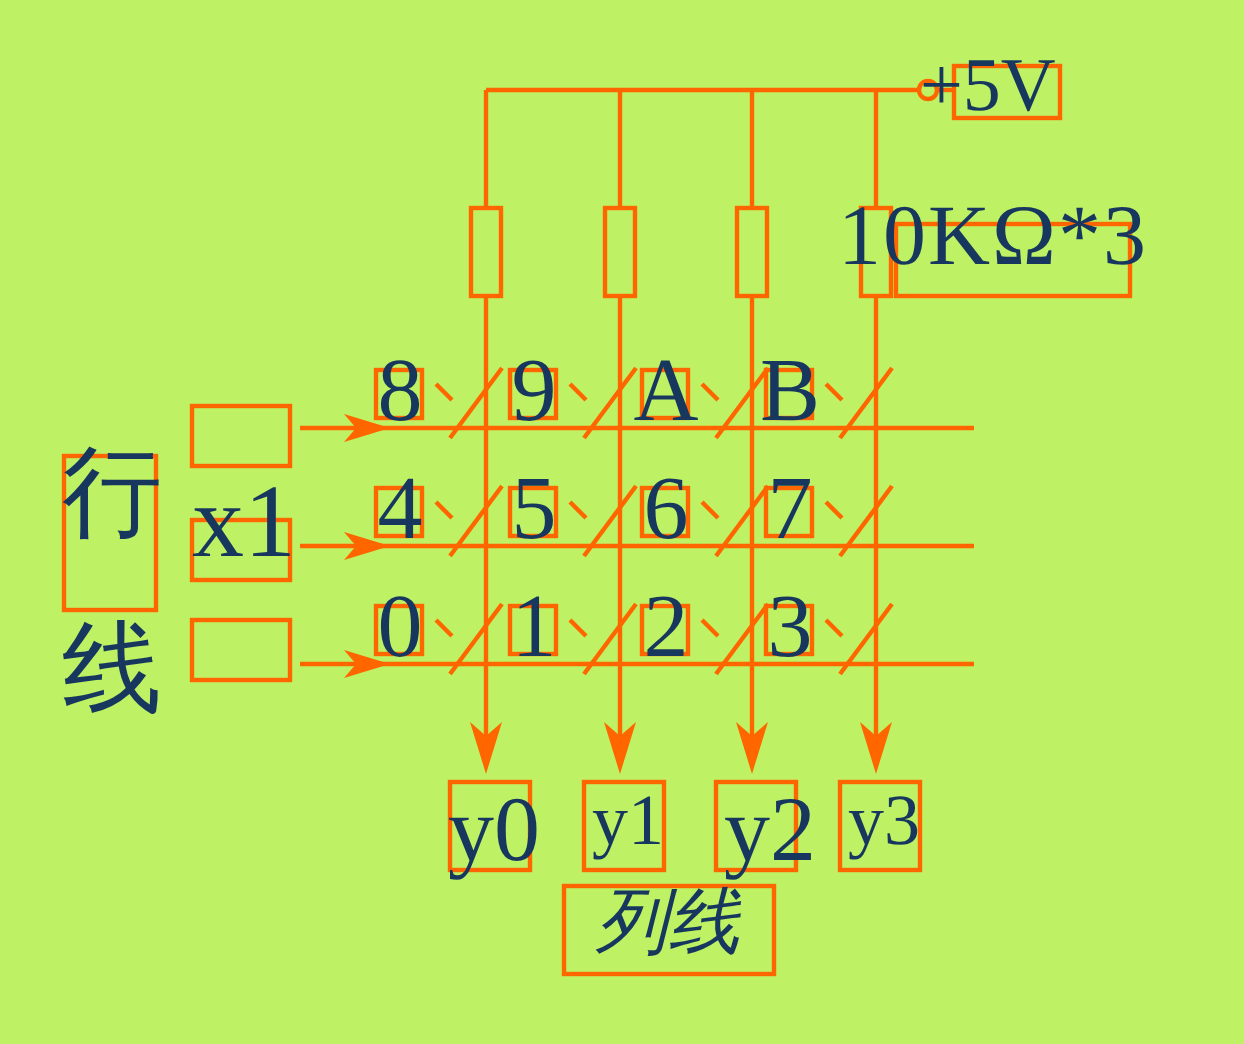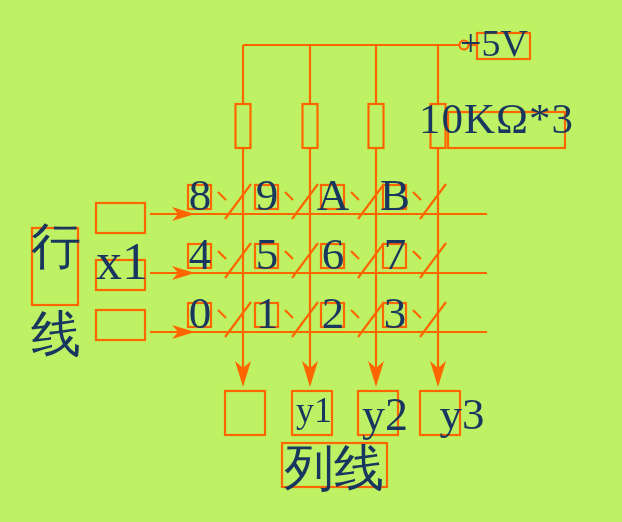--- a/index.html
+++ b/index.html
@@ -118,20 +118,21 @@
   <div class="t tc" style="left:181px;top:232px;width:38px;font-size:45px;">4</div>
   <div class="t tc" style="left:248px;top:232px;width:38px;font-size:45px;">5</div>
   <div class="t tc" style="left:314px;top:232px;width:38px;font-size:45px;">6</div>
   <div class="t tc" style="left:376px;top:232px;width:38px;font-size:45px;">7</div>
 
   <div class="t tc" style="left:181px;top:291px;width:38px;font-size:45px;">0</div>
   <div class="t tc" style="left:248px;top:291px;width:38px;font-size:45px;">1</div>
   <div class="t tc" style="left:314px;top:291px;width:38px;font-size:45px;">2</div>
   <div class="t tc" style="left:376px;top:291px;width:38px;font-size:45px;">3</div>
 
+  <div class="t tc" style="left:219px;top:392px;width:56px;font-size:46px;">y0</div>
   <div class="t tc" style="left:286px;top:392px;width:56px;font-size:36px;">y1</div>
   <div class="t tc" style="left:352px;top:392px;width:56px;font-size:46px;text-align:right;">y2</div>
-  <div class="t tc" style="left:414px;top:392px;width:56px;font-size:45px;margin-left:20px;">y3</div>
+  <div class="t tc" style="left:414px;top:392px;width:56px;font-size:36px;">y3</div>
 
   <div class="t vtext" style="left:29px;top:202px;width:54px;font-size:50px;line-height:88px;">行线</div>
-  <div class="t tc" style="left:279px;top:443px;width:110px;font-size:50px;">列线</div>
+  <div class="t tc" style="left:279px;top:443px;width:110px;font-size:36px;font-style:italic;">列线</div>
 
 </div>
 
 </body></html>

